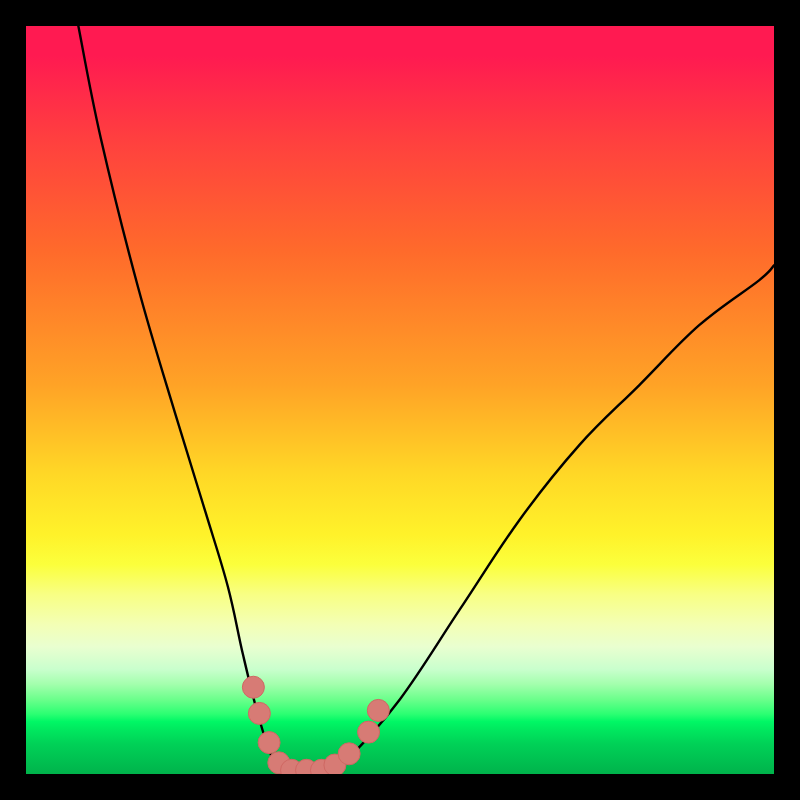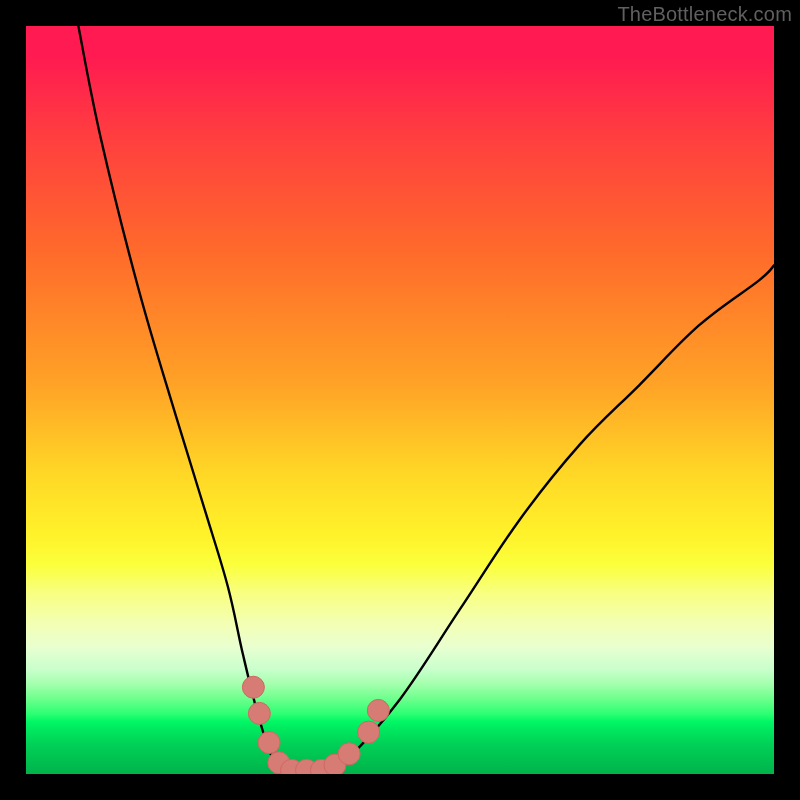--- a/index.html
+++ b/index.html
@@ -82,14 +82,13 @@
         <circle cx="265.54" cy="744.26" r="11" fill="#d77b75" stroke="#cf6863" stroke-width="1"></circle>
         <circle cx="280.50" cy="744.26" r="11" fill="#d77b75" stroke="#cf6863" stroke-width="1"></circle>
         <circle cx="295.46" cy="744.26" r="11" fill="#d77b75" stroke="#cf6863" stroke-width="1"></circle>
         <circle cx="308.92" cy="739.02" r="11" fill="#d77b75" stroke="#cf6863" stroke-width="1"></circle>
         <circle cx="323.14" cy="727.80" r="11" fill="#d77b75" stroke="#cf6863" stroke-width="1"></circle>
         <circle cx="342.58" cy="706.11" r="11" fill="#d77b75" stroke="#cf6863" stroke-width="1"></circle>
         <circle cx="352.31" cy="684.42" r="11" fill="#d77b75" stroke="#cf6863" stroke-width="1"></circle>
       </g>
   </svg>
 
-  <div class="attribution">TheBottleneck.com</div>
 </div>
 
 </body></html>

